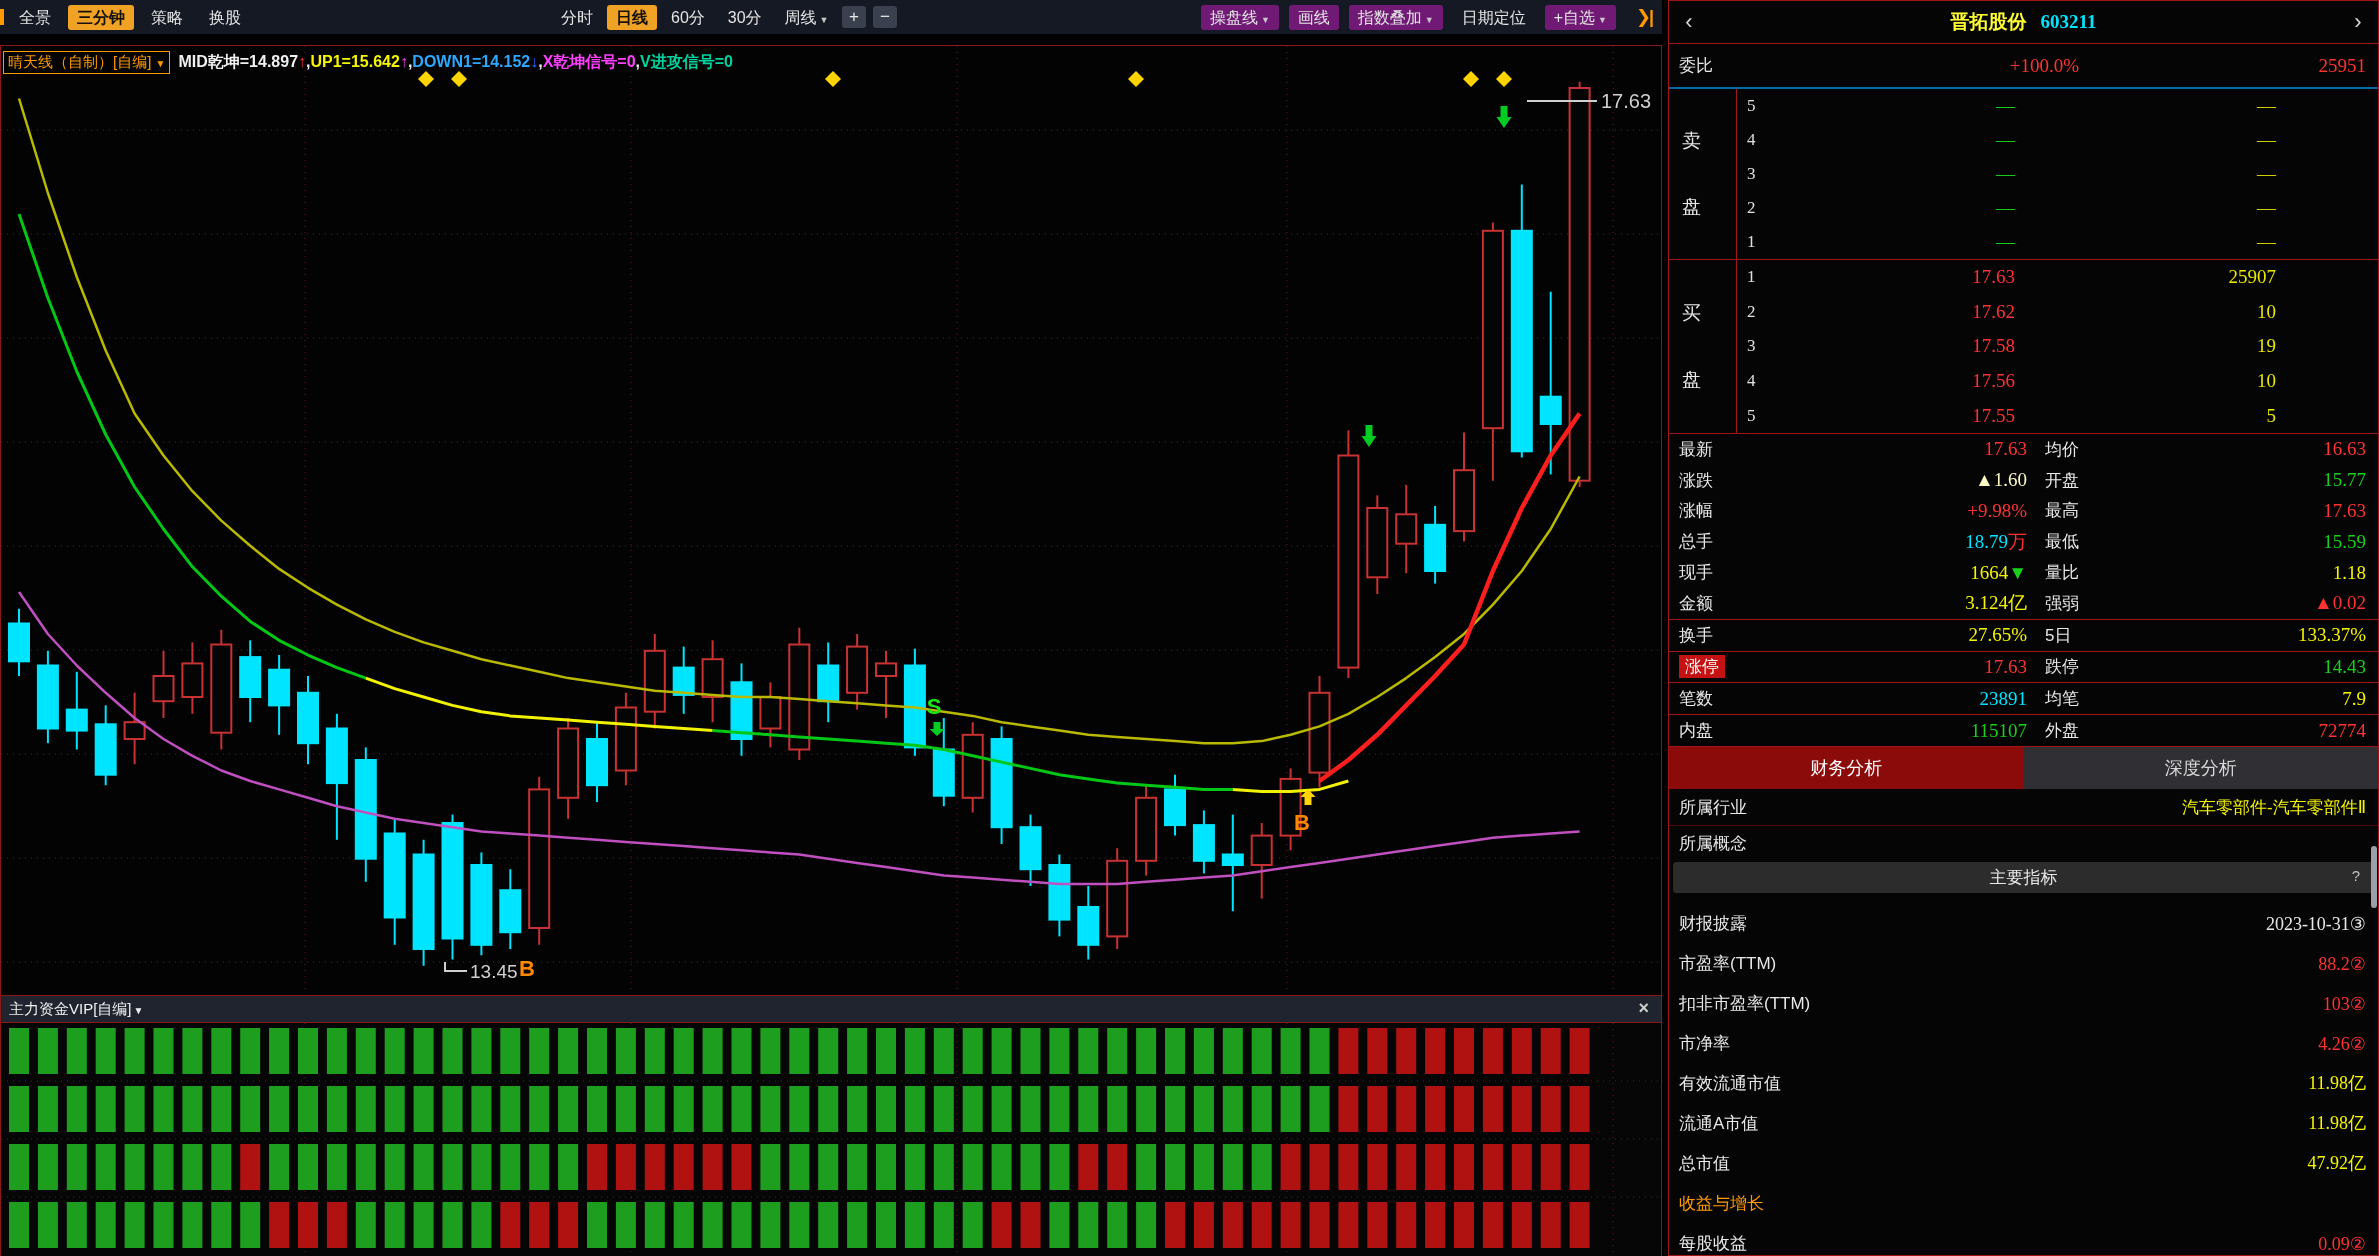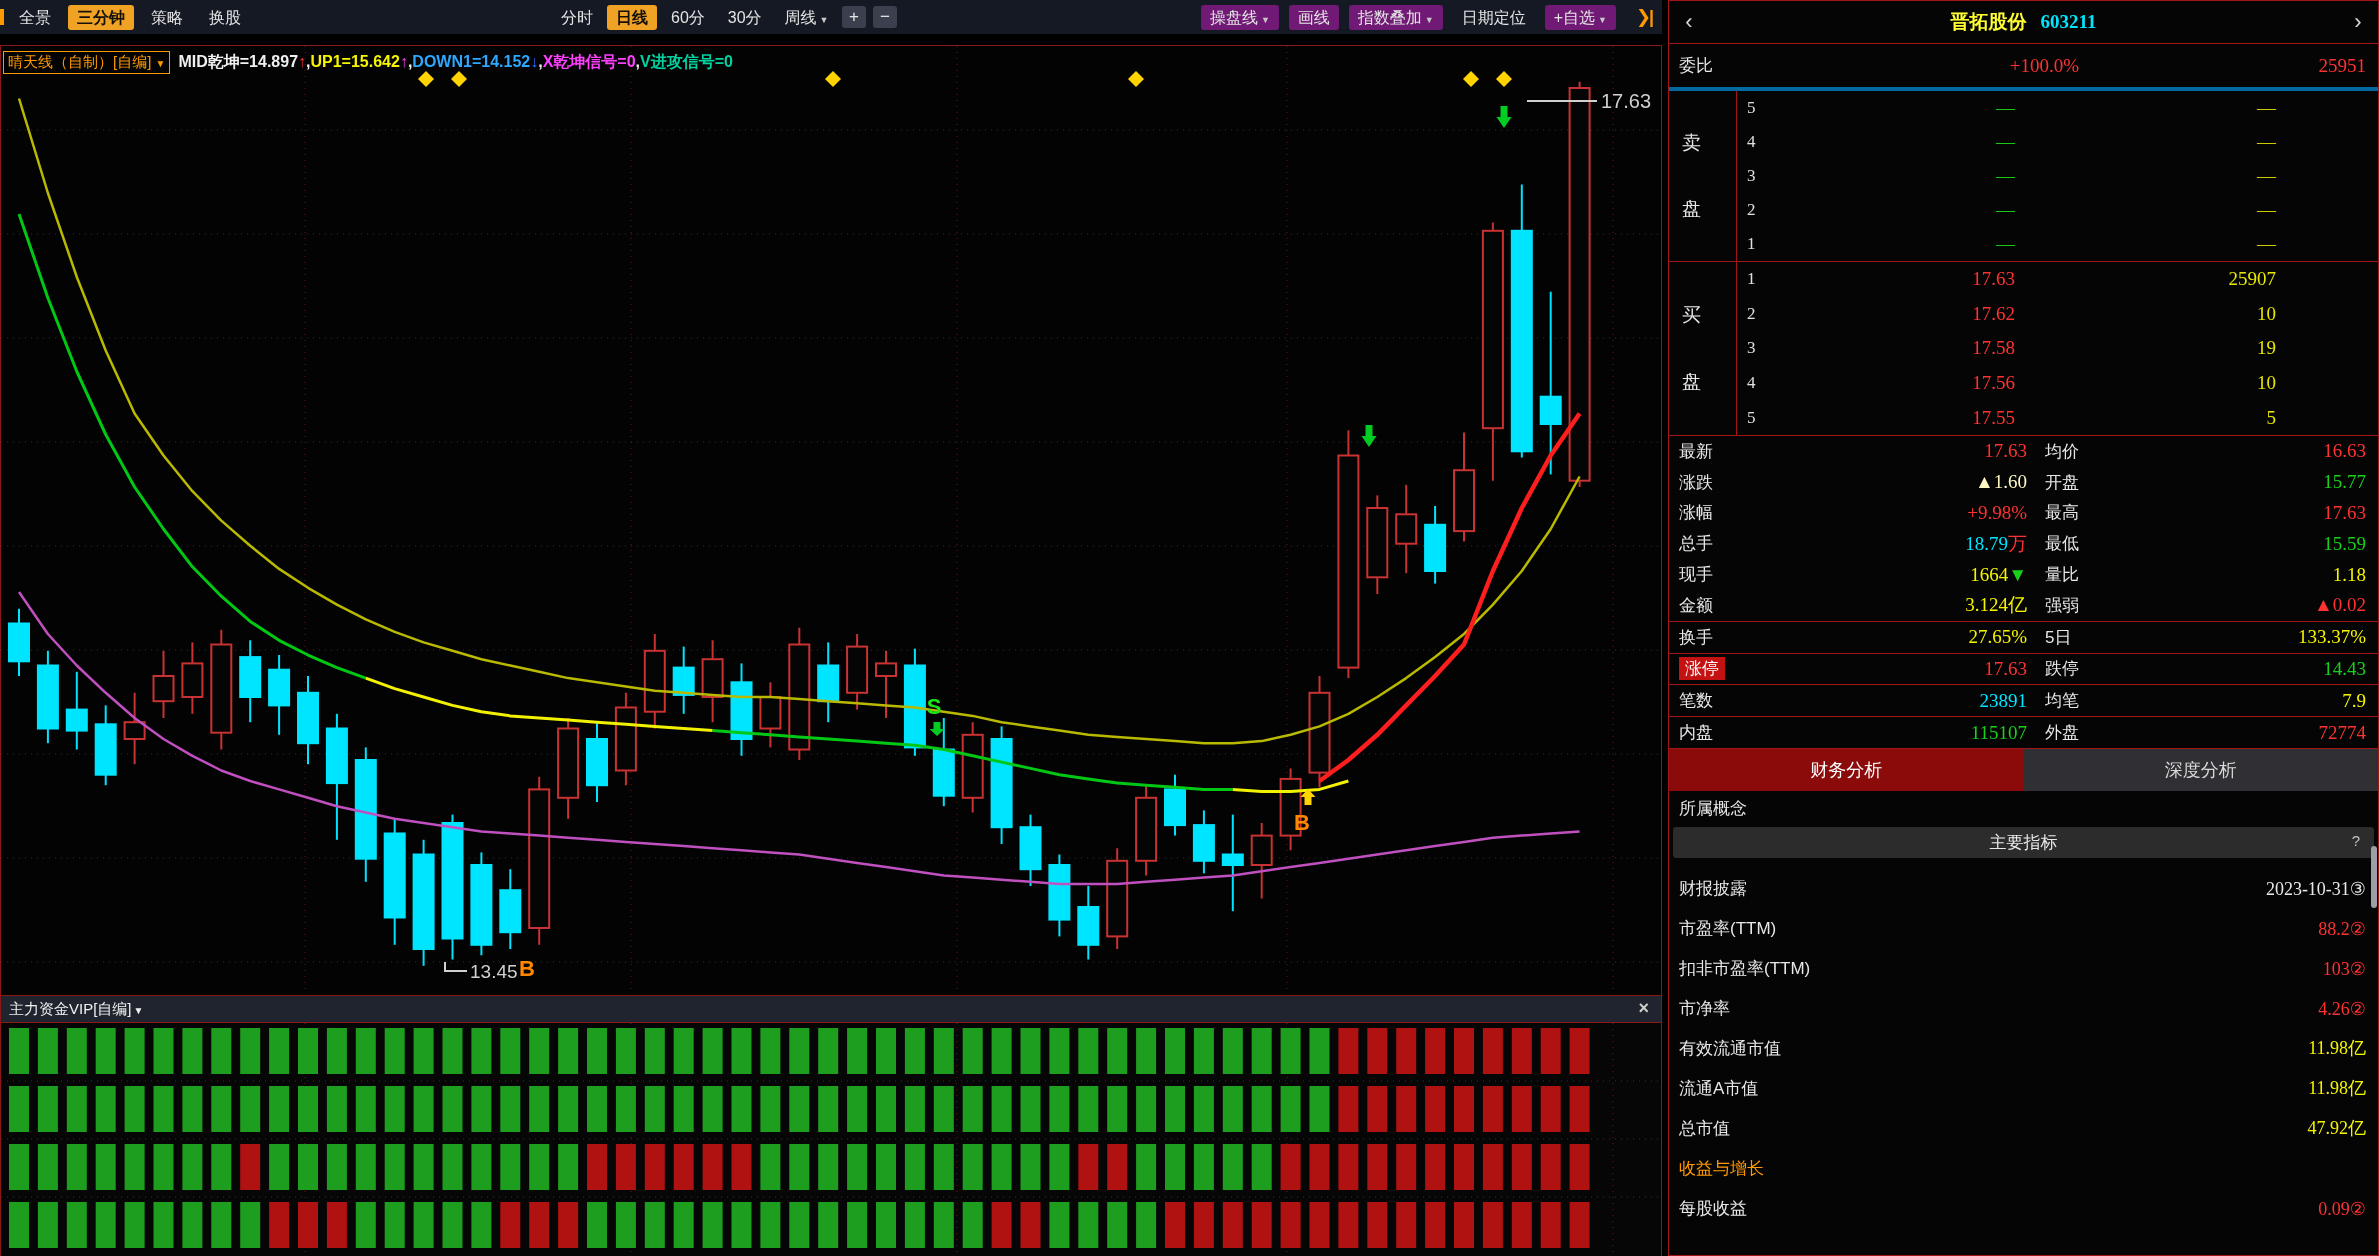--- a/index.html
+++ b/index.html
@@ -37,21 +37,21 @@
   .sub-close{position:absolute;right:12px;top:2px;color:#cfcfcf;font-size:18px;font-weight:bold;}
   #barsSvg{position:absolute;left:0;top:27px;}
   
   .quote{position:absolute;left:1668px;top:0;width:709px;height:1254px;background:#050505;
          border:1px solid #a01515;display:flex;flex-direction:column;}
   .q-title{height:42px;border-bottom:1px solid #a01515;display:flex;align-items:center;position:relative;}
   .q-title .nav{width:40px;text-align:center;color:#d8d8d8;font-size:22px;}
   .q-title .mid{flex:1;text-align:center;font-size:19px;font-weight:bold;}
   .q-name{color:#ffff33;}
   .q-code{color:#00e5ff;margin-left:14px;font-weight:bold;}
-  .q-weibi{height:43px;border-bottom:4px solid #0369a1;display:flex;align-items:center;font-size:17px;}
+  .q-weibi{height:43px;border-bottom:2px solid #0369a1;display:flex;align-items:center;font-size:17px;}
   .q-weibi .lb{width:150px;padding-left:10px;color:#e8e8e8;}
   .q-weibi .v{width:250px;text-align:right;color:#ff3232;font-size:19px;}
   .q-weibi .x{flex:1;text-align:right;padding-right:12px;color:#ff3232;font-size:19px;}
   .q-book{display:flex;border-bottom:1px solid #a01515;}
   .q-sell{height:170px;}
   .q-buy{height:173px;}
   .bk-side{width:54px;border-right:1px solid #a01515;display:flex;flex-direction:column;
            justify-content:space-evenly;padding-left:13px;color:#e8e8e8;font-size:19px;}
   .bk-rows{flex:1;display:flex;flex-direction:column;}
   .bk-row{flex:1;display:flex;align-items:center;}
@@ -649,20 +649,24 @@
         <span class="st-l1">内盘</span>
         <span class="st-v1 serif"><span class="" style="color: rgb(25, 209, 25);">115107</span></span>
         <span class="st-l2">外盘</span>
         <span class="st-v2 serif"><span class="" style="color: rgb(255, 50, 50);">72774</span></span>
       </div>
     </div>
   <div class="q-tabs">
     <div class="q-tab active">财务分析</div>
     <div class="q-tab idle">深度分析</div>
   </div>
+  <div class="q-ind">
+    <span class="lb">所属行业</span>
+    <span class="v">汽车零部件-汽车零部件Ⅱ</span>
+  </div>
   <div class="q-concept">
     <span class="lb">所属概念</span>
   </div>
   <div class="q-sec">
     <div class="bar">
         <span>主要指标</span>
       </div>
     <span class="help">?</span>
   </div>
   <div class="q-fin" id="finRows">

